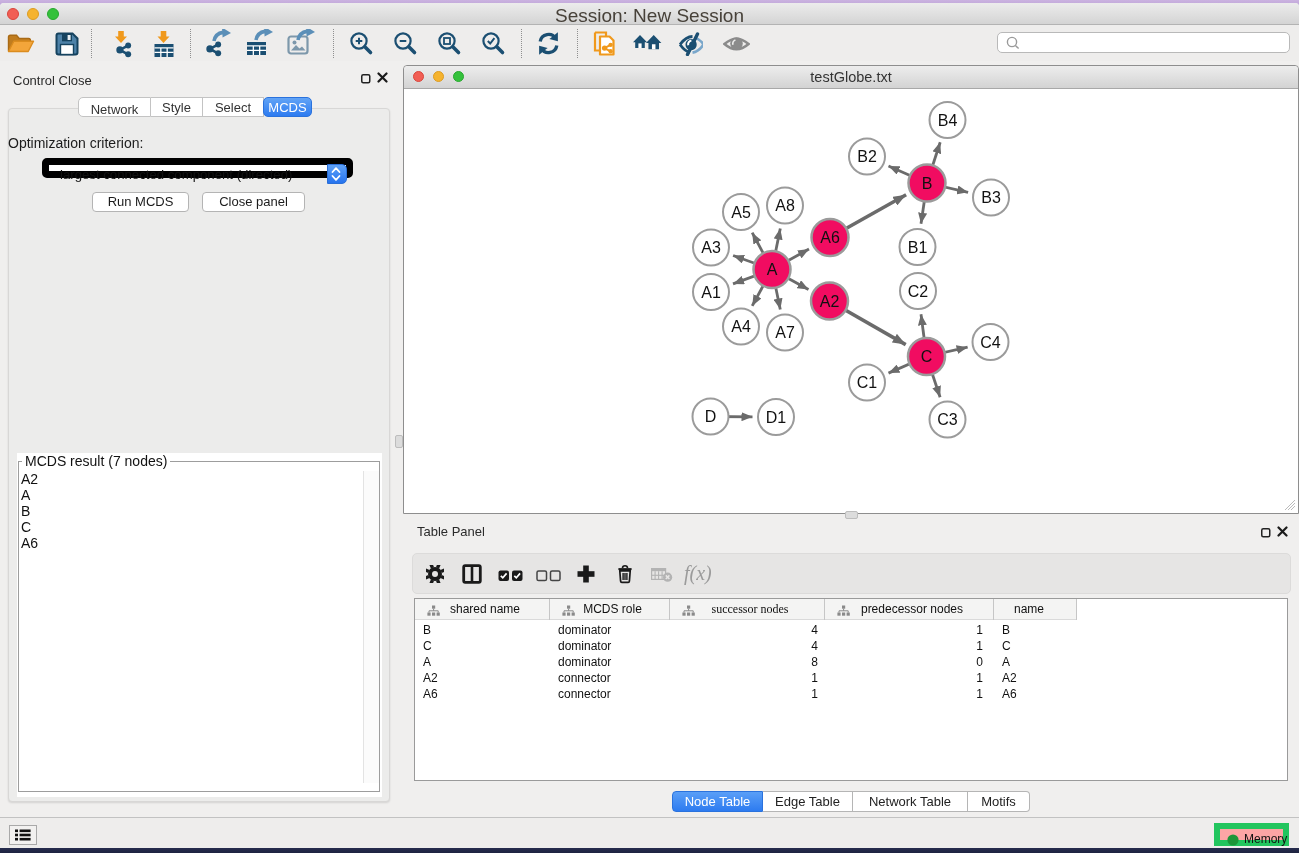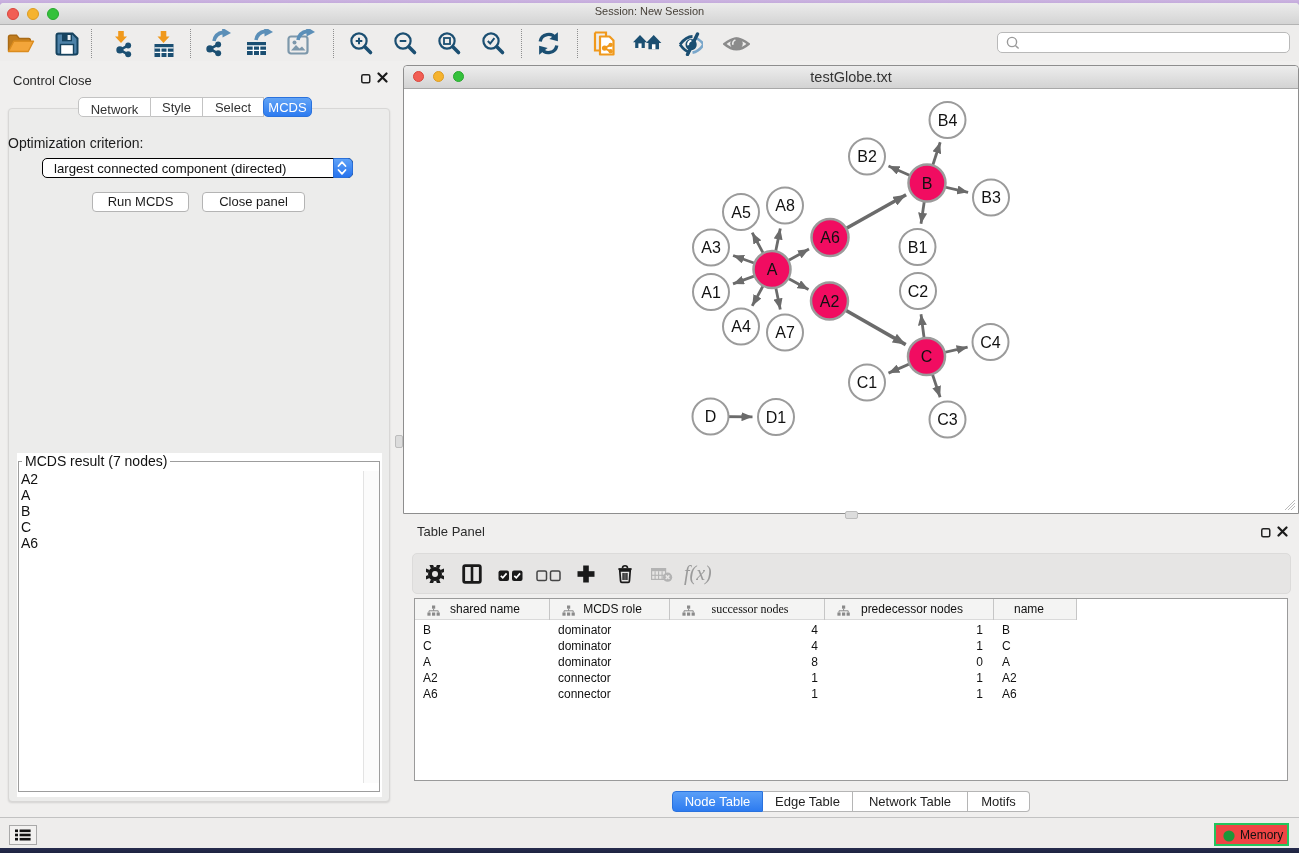--- a/index.html
+++ b/index.html
@@ -2,37 +2,37 @@
 <html><head><meta charset="utf-8">
 <style>
 *{margin:0;padding:0;box-sizing:border-box}
 html,body{width:1299px;height:853px;overflow:hidden}
 body{font-family:"Liberation Sans",sans-serif;background:#23284a;position:relative}
 .abs{position:absolute}
 #desktop{position:absolute;left:0;top:0;width:100%;height:6px;background:linear-gradient(#cbb3e0,#bda4d8)}
 #deskbot{position:absolute;left:0;top:846px;width:100%;height:7px;background:linear-gradient(#2a3054,#1e2340)}
 #win{position:absolute;left:0;top:3px;width:1299px;height:845px;background:#efeeed;border-radius:4px 4px 0 0;overflow:hidden}
 #titlebar{position:absolute;left:0;top:0;width:100%;height:22px;background:linear-gradient(#ececec,#d4d4d4);border-bottom:1px solid #b3b3b3}
-#titlebar .t{position:absolute;left:0;right:0;top:1.5px;text-align:center;font-size:11px;color:#474139}
+#titlebar .t{position:absolute;left:0;right:0;top:1.5px;text-align:center;font-size:19px;color:#474139}
 .tl{position:absolute;top:5px;width:12px;height:12px;border-radius:50%}
 #toolbar{position:absolute;left:0;top:22px;width:100%;height:37px;background:#eeedec;border-bottom:1px solid #c9c9c9}
 .sep{position:absolute;top:4px;height:29px;border-left:1px dotted #8f8f8f}
 .ticon{position:absolute;top:0;height:36px;display:flex;align-items:center;justify-content:center}
 #search{position:absolute;left:997px;top:7px;width:293px;height:21px;background:#fff;border:1px solid #b9b9b9;border-radius:5px}
 #content{position:absolute;left:0;top:58px;width:100%;height:756px;background:#f0efee}
 
 #cp-title{position:absolute;left:13px;top:12px;font-size:13px;color:#2b2b2b}
 .hbtn{position:absolute;top:11px;color:#222;font-size:12px}
 #cp-panel{position:absolute;left:8px;top:47px;width:382px;height:694px;background:#ececeb;border:1px solid #d8d7d6;border-radius:4px;box-shadow:0 1px 2px rgba(0,0,0,.12)}
 .tabrow{position:absolute;left:78px;top:36px;height:20px;display:flex}
 .tab{height:20px;line-height:19px;font-size:13px;color:#333;background:#fff;border:1px solid #c3c3c3;border-left:none;padding:0 14px;text-align:center}
 .tab.first{border-left:1px solid #c3c3c3;border-radius:5px 0 0 5px}
 .tab.sel{background:linear-gradient(#62a4f6,#2d7bf0);color:#fff;border:1px solid #2a72dd;border-radius:5px;margin-left:-1px}
 #optlab{position:absolute;left:8px;width:382px;top:74px;text-align:left;font-size:14px;color:#1c1c1c}
-#dropdown{position:absolute;left:42px;top:97px;width:311px;height:20px;background:#fff;border:1px solid #000000;border-radius:5px;font-size:13.2px;color:#111;line-height:19px;padding-left:11px}
+#dropdown{position:absolute;left:42px;top:97px;width:311px;height:20px;background:#fff;border:7px solid #000000;border-radius:5px;font-size:13.2px;color:#111;line-height:19px;padding-left:11px}
 #dropdown .step{position:absolute;right:-1px;top:-1px;width:20px;height:20px;border-radius:0 5px 5px 0;background:linear-gradient(#5fa2f7,#2673ee);border:1px solid #2a6fd8}
 .btn{position:absolute;height:20px;background:#fff;border:1px solid #b4b4b4;border-radius:4px;font-size:13px;color:#1c1c1c;text-align:center;line-height:18px}
 #fieldwrap{position:absolute;left:17px;top:392px;width:365px;height:344px;background:#fff}
 #fieldborder{position:absolute;left:1px;top:8px;width:362px;height:331px;border:1px solid #9d9d9d}
 #fieldlegend{position:absolute;left:5px;top:0px;background:#fff;padding:0 3px;font-size:14px;color:#111}
 #mcdslist{position:absolute;left:4px;top:18px;font-size:14px;color:#111;line-height:16px}
 #scrolltrack{position:absolute;right:3px;top:18px;width:16px;height:312px;background:#fbfbfb;border-left:1px solid #e3e3e3}
 
 #netwin{position:absolute;left:403px;top:4px;width:896px;height:449px;background:#fff;border:1px solid #8e8e8e;border-radius:4px 4px 0 0}
 #nettitle{position:absolute;left:0;top:0;width:100%;height:23px;background:linear-gradient(#ededed,#d3d3d3);border-bottom:1px solid #a8a8a8;border-radius:4px 4px 0 0}
@@ -42,21 +42,21 @@
 #tp-toolbar{position:absolute;left:412px;top:492px;width:879px;height:41px;background:#e6e5e4;border:1px solid #dcdbda;border-radius:5px}
 #tbl{position:absolute;left:414px;top:537px;width:874px;height:183px;background:#fff;border:1px solid #9a9a9a}
 #tbl .hdr{position:absolute;left:0;top:0;height:21px;background:#f4f4f3;border-bottom:1px solid #dadada}
 #tbl .hd{position:absolute;top:0;height:21px;border-right:1px solid #c6c6c6;font-size:12px;color:#111;text-align:center;line-height:21px;text-indent:6px}
 .rowtxt{position:absolute;font-size:12px;color:#111;height:16px;line-height:16px}
 
 .btabs{position:absolute;left:672px;top:730px;height:21px;display:flex}
 .btab{height:21px;line-height:20px;text-align:center;font-size:13px;color:#222;background:#fff;border:1px solid #b5b5b5;border-left:none;padding:0 12px}
 .btab.sel{background:linear-gradient(#5a9ff7,#2d7bf0);color:#fff;border:1px solid #2a72dd}
 #statusbar{position:absolute;left:0;top:814px;width:100%;height:31px;background:#eeedec;border-top:1px solid #c2c2c2}
-#membtn{position:absolute;right:10px;top:5px;width:75px;height:23px;background:#ef4444;border:2px solid #22c55e;font-size:12px;color:#111;line-height:21px}
+#membtn{position:absolute;right:10px;top:5px;width:75px;height:23px;background:#fca5a5;border:6px solid #22c55e;font-size:12px;color:#111;line-height:21px}
 #listbtn{position:absolute;left:9px;top:7px;width:28px;height:20px;background:#f2f1f0;border:1px solid #a9a9a9}
 </style></head>
 <body>
 <div id="desktop"></div>
 <div id="deskbot"></div>
 <div id="win">
   <div id="titlebar">
     <div class="tl" style="left:7px;background:#f15e54;border:1px solid #d9453c"></div>
     <div class="tl" style="left:27px;background:#f5b32e;border:1px solid #dd9c22"></div>
     <div class="tl" style="left:47px;background:#35c13c;border:1px solid #27a82f"></div>

